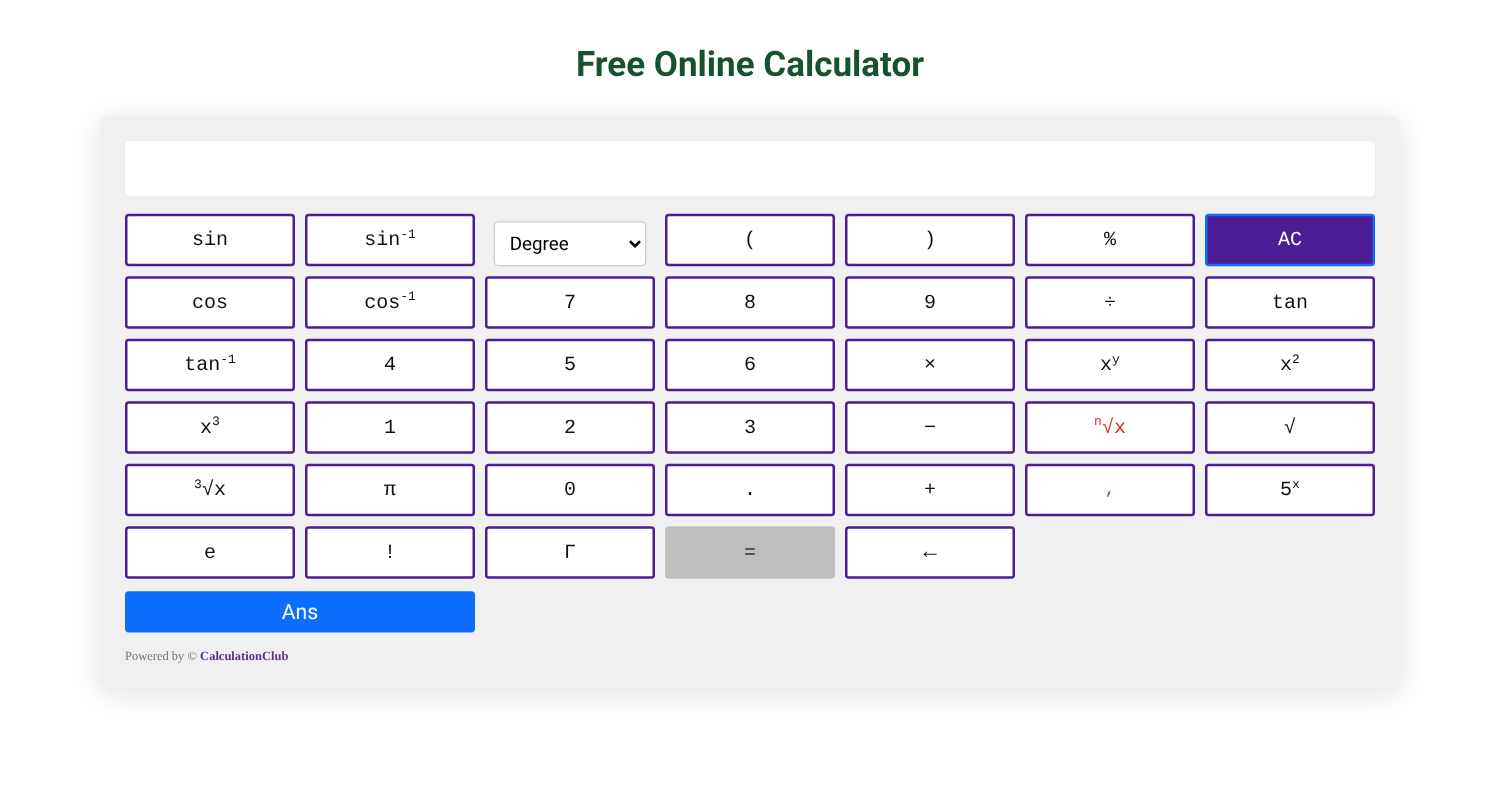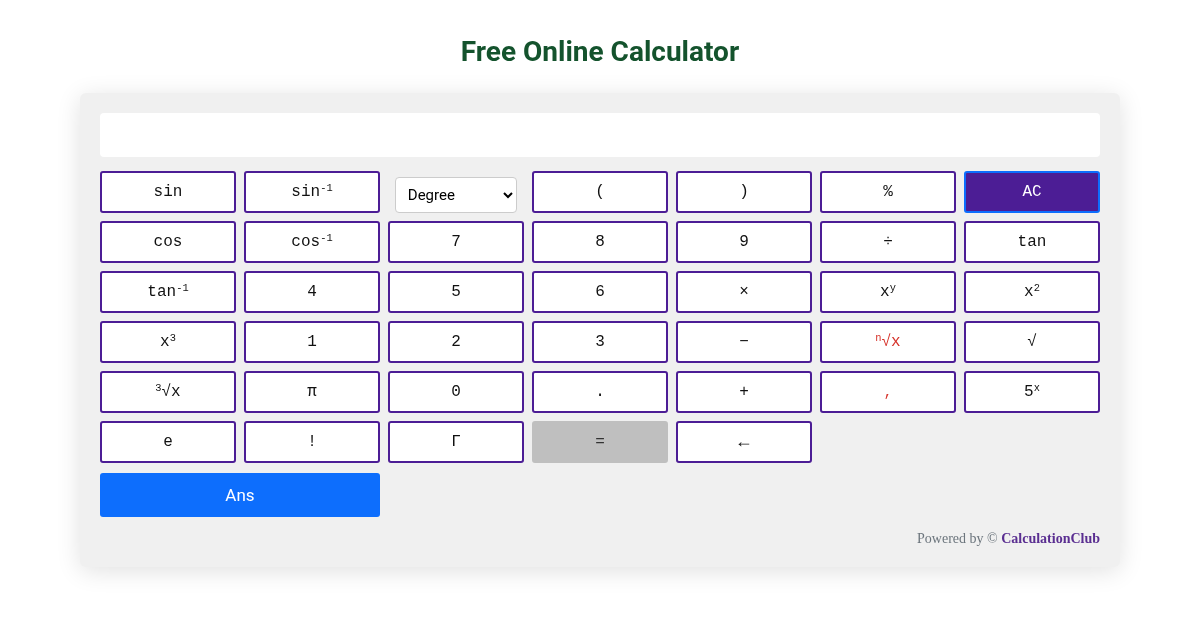--- a/index.html
+++ b/index.html
@@ -98,32 +98,32 @@
       top: -0.4em;
     }
     .ans-row {
       display: grid;
       grid-template-columns: repeat(7, 1fr);
       gap: 8px;
       margin-bottom: 14px;
     }
     .ans-btn {
       grid-column: span 2;
-      height: 44px;
+      height: 33px;
       background: #0d6efd;
       color: #fff;
       border: none;
       border-radius: 3px;
       font-size: 17px;
       cursor: pointer;
       font-family: inherit;
     }
     .footer {
-      text-align: right;
-      font-size: 14px;
+      text-align: left;
+      font-size: 10px;
       color: #6c757d;
       font-family: Georgia, serif;
     }
     .footer .brand {
       color: #5a2e91;
       font-weight: 600;
     }
     .back-arrow {
       font-size: 18px;
     }

